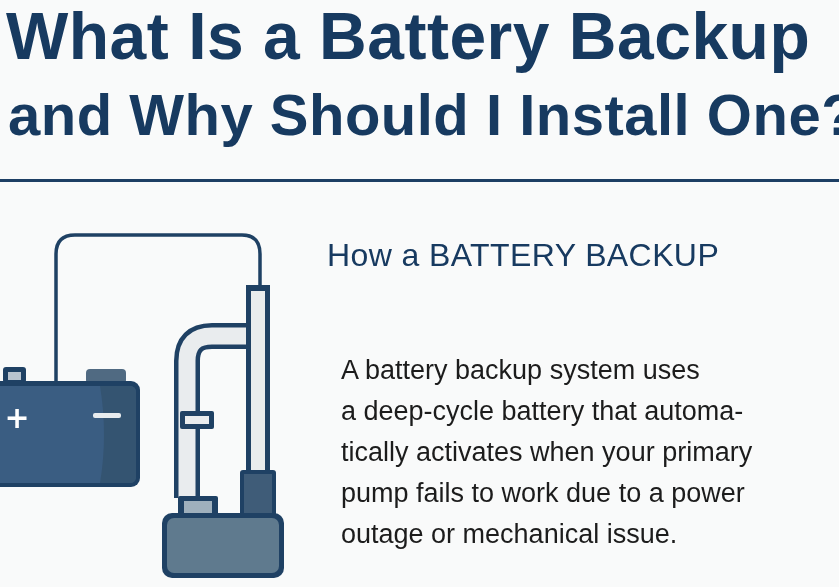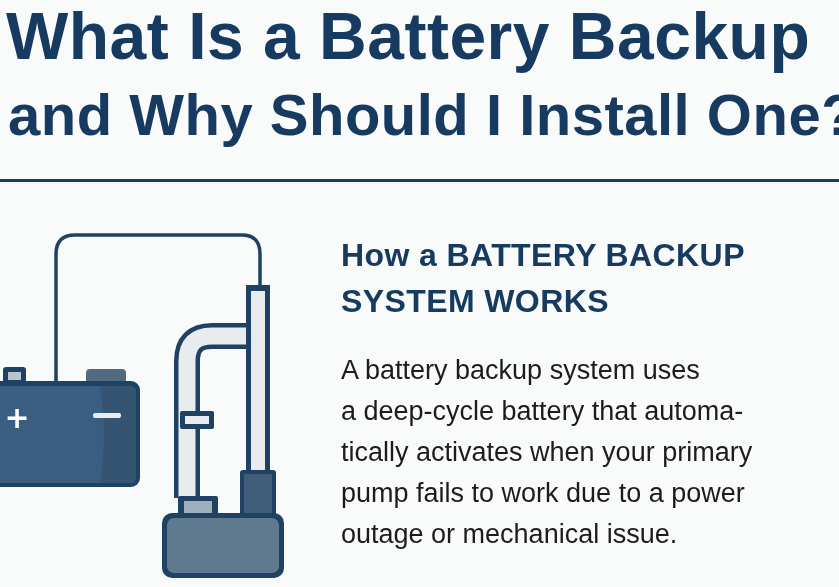--- a/index.html
+++ b/index.html
@@ -2,21 +2,21 @@
 <html><head>
 <meta charset="utf-8">
 <style>
   html, body { margin:0; padding:0; }
   body { width:839px; height:587px; overflow:hidden; background:#f9fafa; position:relative; font-family:"Liberation Sans", sans-serif; }
   .title { position:absolute; left:6px; margin:0; color:#173a60; font-weight:bold; white-space:nowrap; letter-spacing:0.5px; font-family:"Liberation Sans", sans-serif; }
   .t1 { top:-4px; font-size:66px; line-height:80px; }
   .t2 { top:80px; font-size:58px; line-height:70px; left:8px; }
   .rule { position:absolute; left:0; right:0; top:179px; height:3px; background:#1d3f64; }
   .illus { position:absolute; left:0; top:220px; width:320px; height:367px; }
-  .sub { position:absolute; left:341px; top:232px; margin:0; color:#173a60; font-weight:bold; font-size:32px; line-height:46px; letter-spacing:0.4px; }
+  .sub { position:absolute; left:327px; top:232px; margin:0; color:#173a60; font-weight:normal; font-size:32px; line-height:46px; letter-spacing:0.4px; }
   .body { position:absolute; left:341px; top:350px; color:#1c1c1c; font-size:27px; line-height:41px; width:500px; }
   .body span { display:block; white-space:nowrap; }
 </style>
 </head>
 <body>
 
 <h1 class="title t1">What Is a Battery Backup</h1>
 <h1 class="title t2">and Why Should I Install One?</h1>
 <div class="rule"></div>
 
@@ -52,21 +52,20 @@
     <rect x="244" y="254" width="28" height="44" fill="#3f5c78"></rect>
     <rect x="178" y="276" width="40" height="20" rx="2" fill="#1f4164"></rect>
     <rect x="184" y="281" width="28" height="12" fill="#9fb0bd"></rect>
     <rect x="162" y="293" width="122" height="65" rx="10" fill="#1f4164"></rect>
     <rect x="167" y="298" width="112" height="55" rx="7" fill="#5f7a8e"></rect>
   </g>
 </svg>
 
 <h2 class="sub">
   <span style="display:block">How a BATTERY BACKUP</span>
-  <span style="display:block">SYSTEM WORKS</span>
 </h2>
 
 <div class="body">
   <span>A battery backup system uses</span>
   <span>a deep-cycle battery that automa-</span>
   <span>tically activates when your primary</span>
   <span>pump fails to work due to a power</span>
   <span>outage or mechanical issue.</span>
 </div>
 

